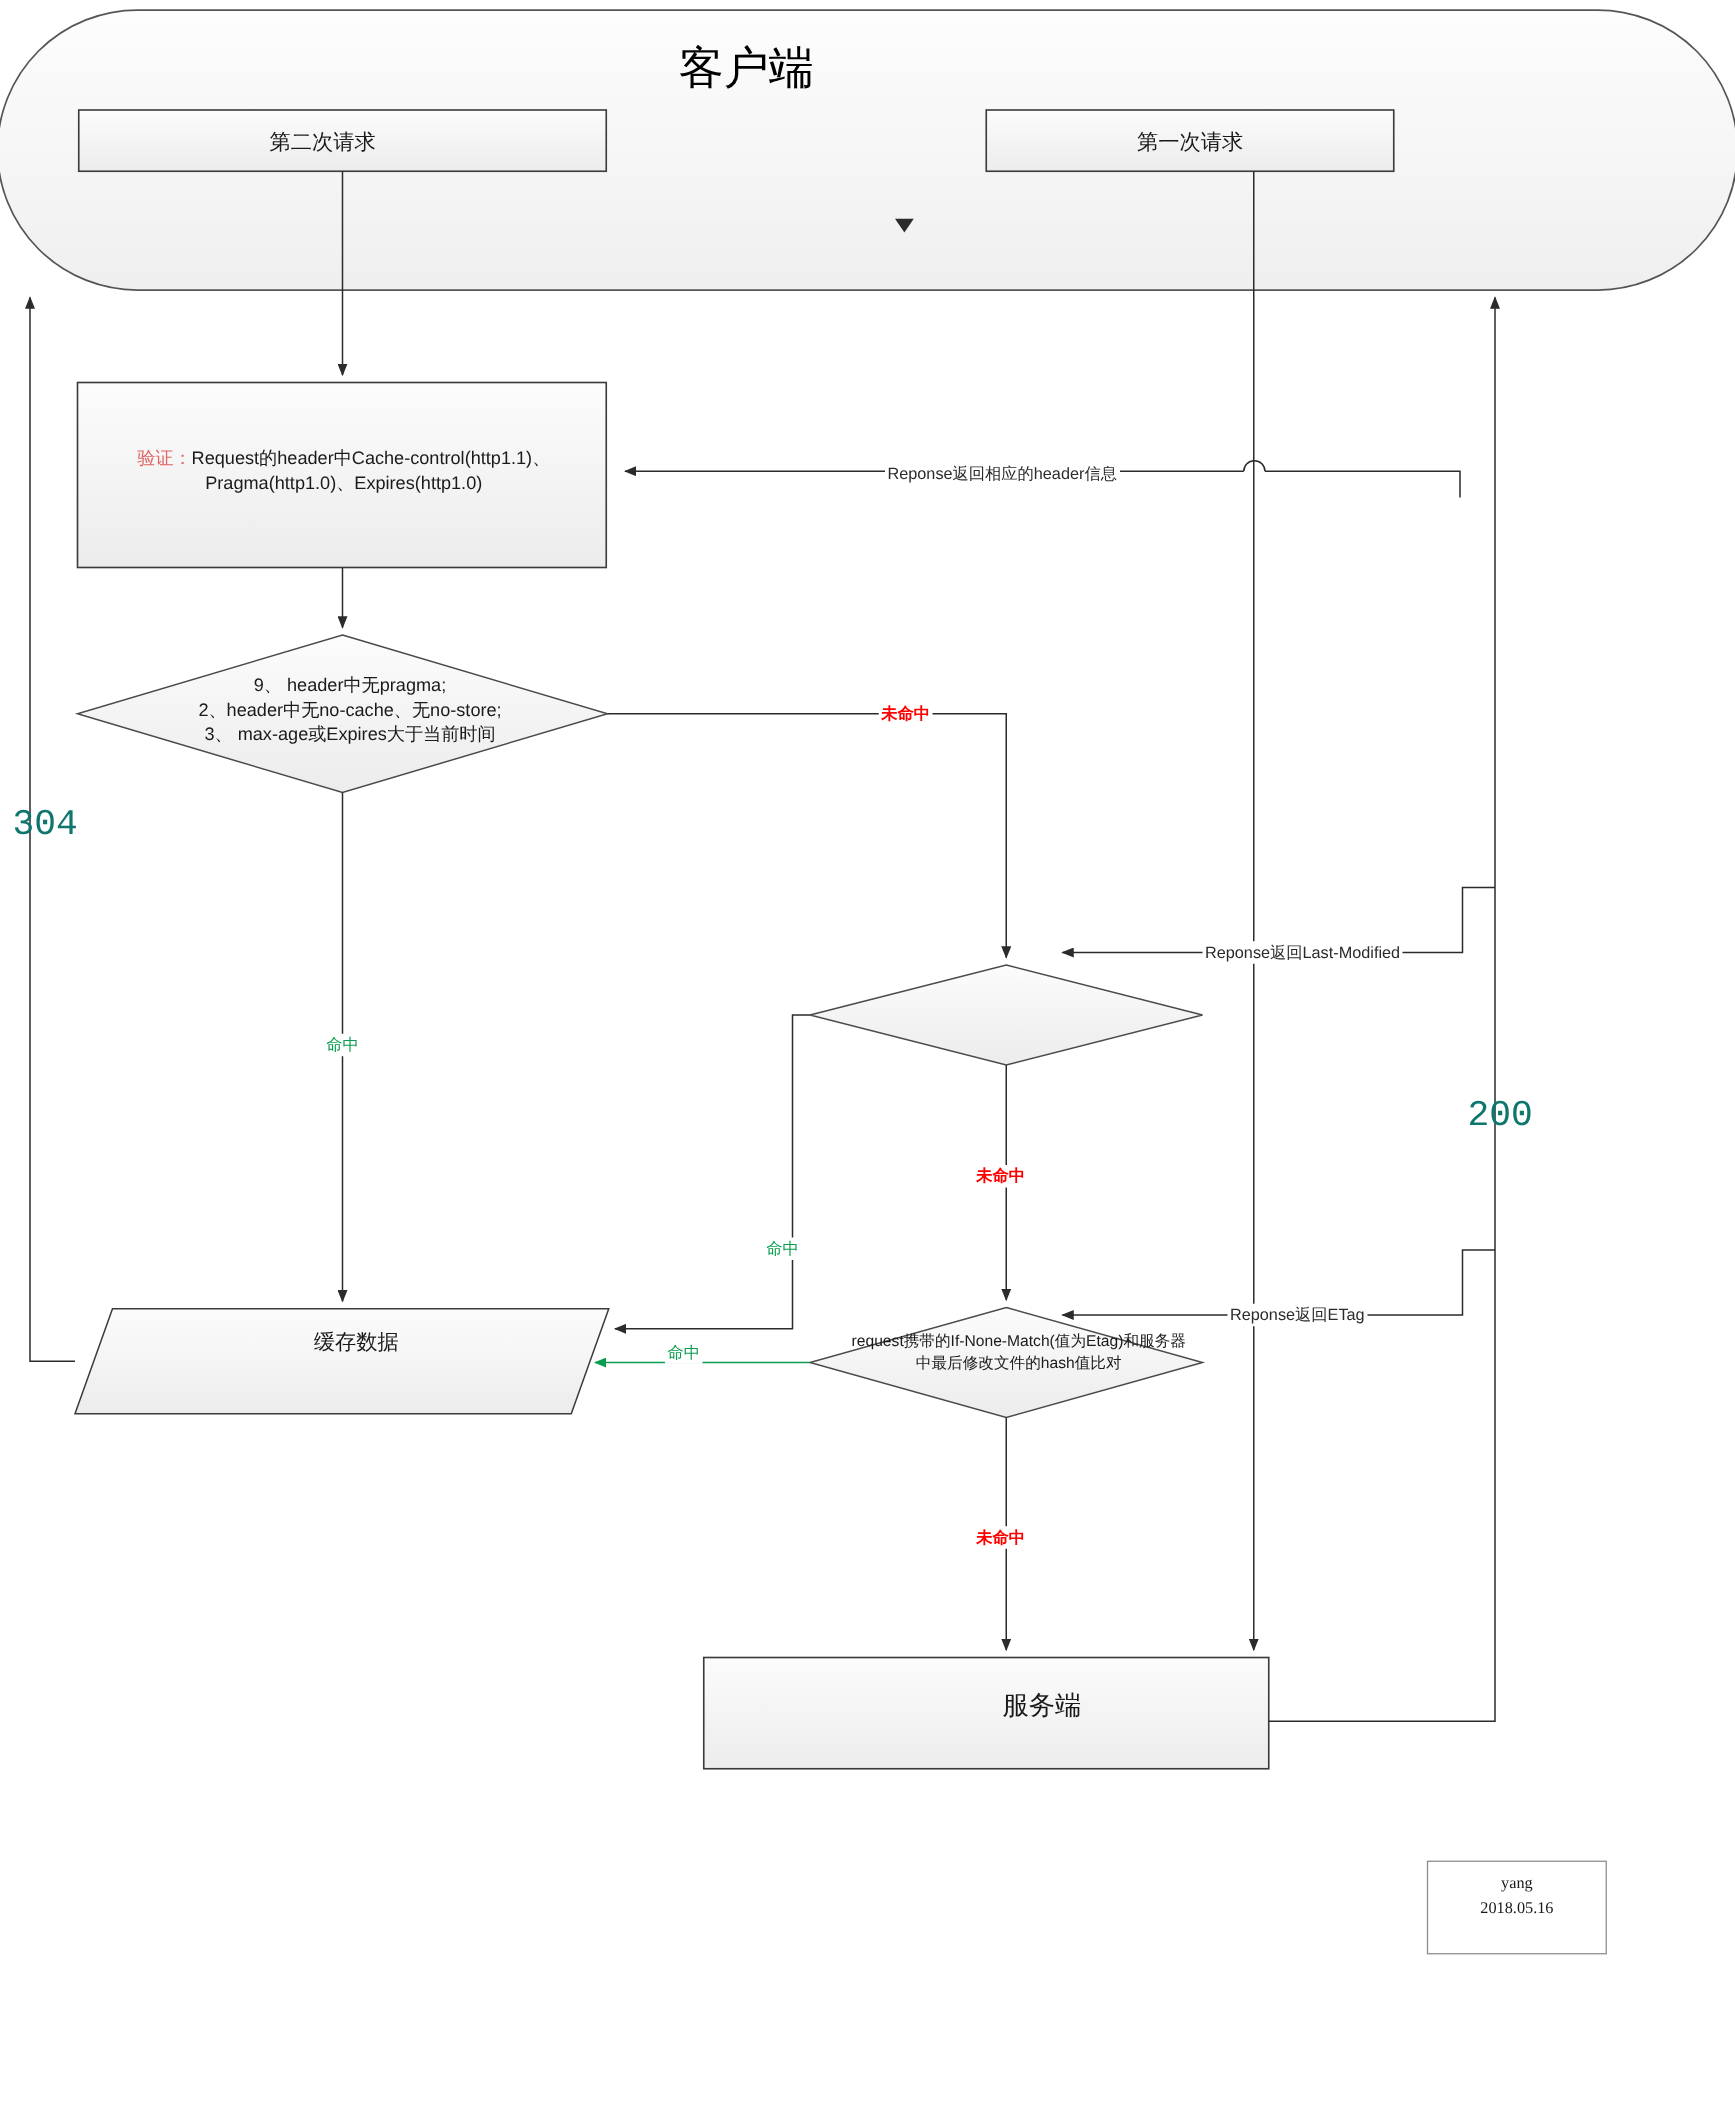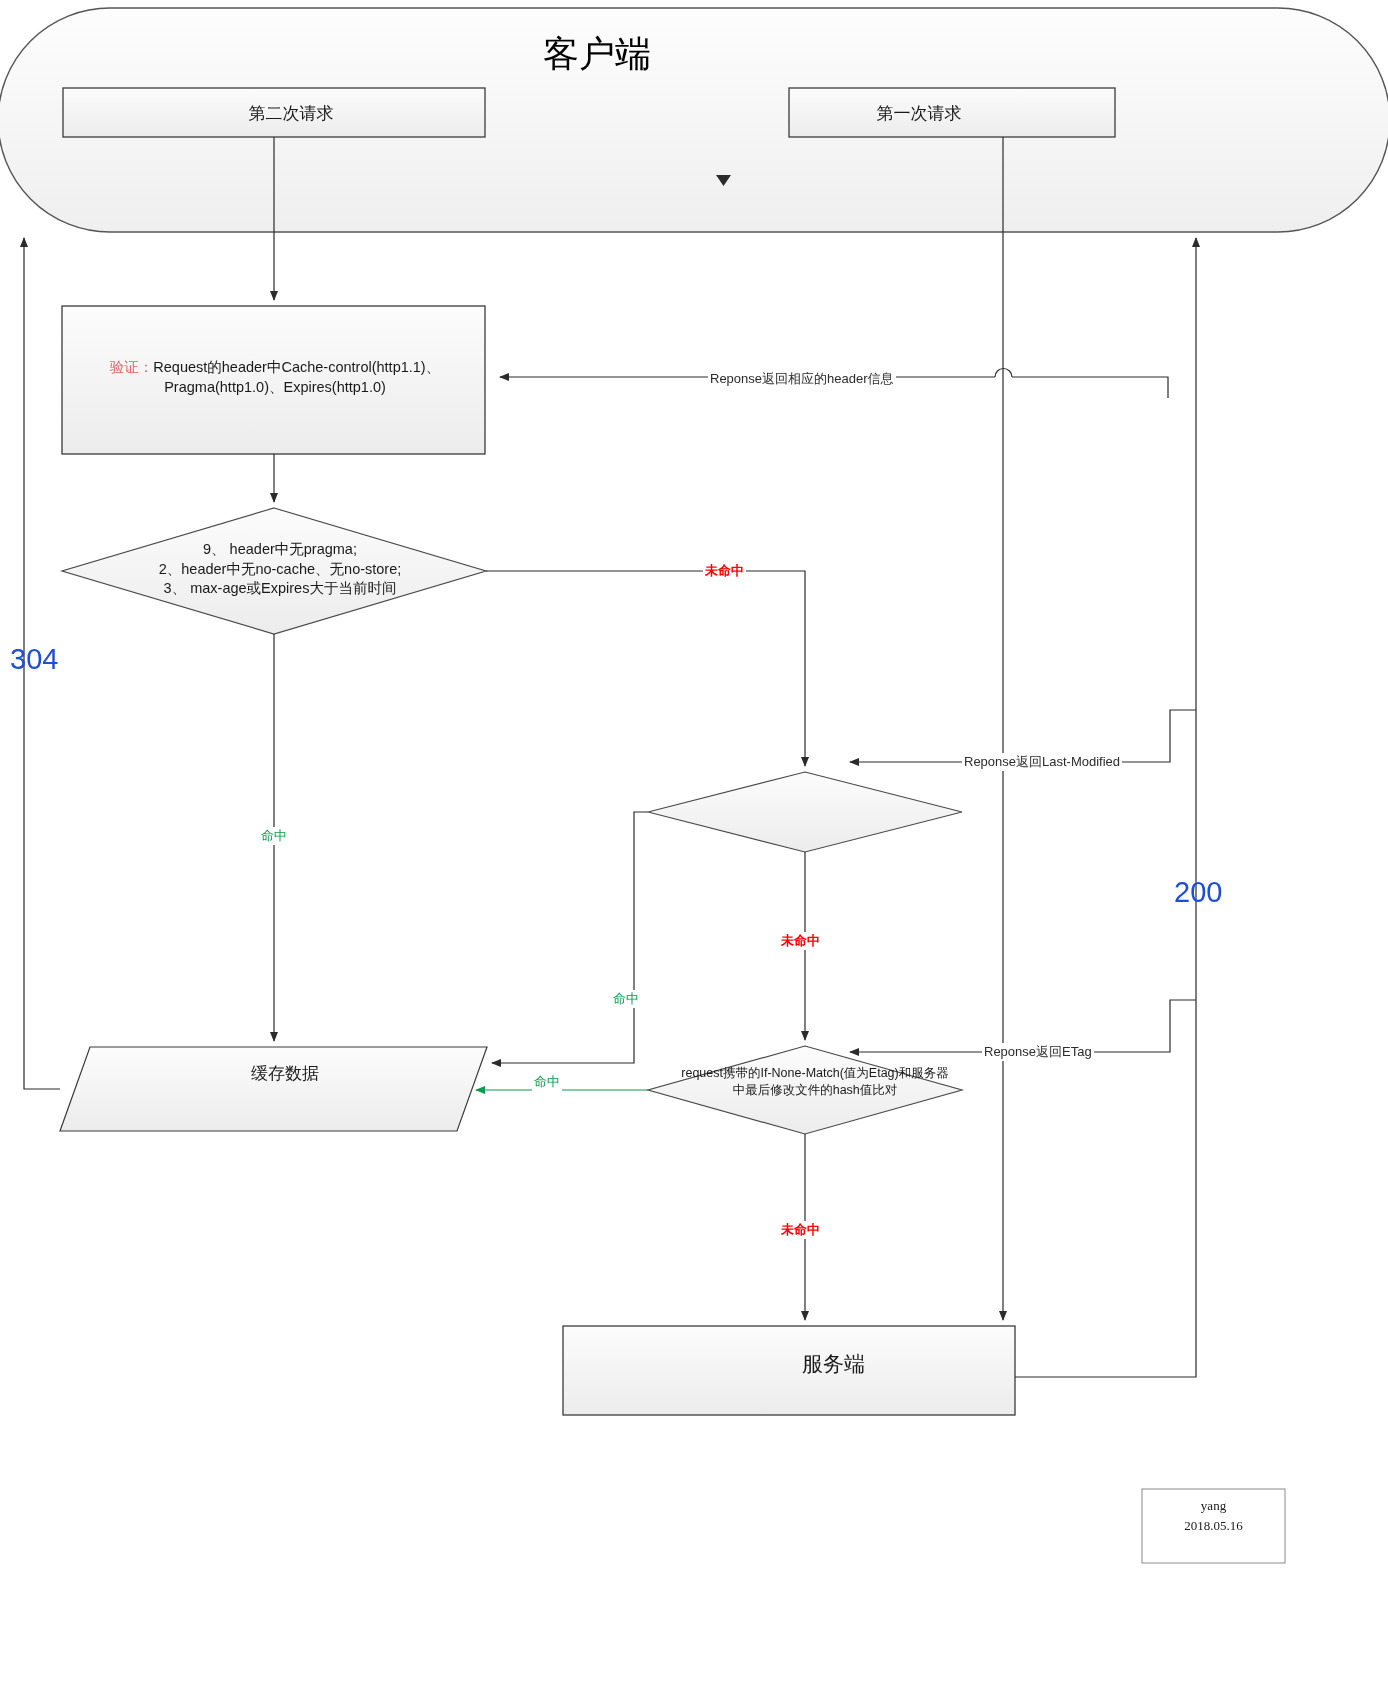--- a/index.html
+++ b/index.html
@@ -42,22 +42,22 @@
     font-size: 36px;
     font-family: "Liberation Serif", "DejaVu Serif", serif;
     color: #000;
   }
 
   .box-label {
     font-size: 17px;
     font-family: "Liberation Serif", "DejaVu Serif", serif;
   }
 
-  .req2-label { left: 80px;  top: 103px; width: 422px; }
-  .req1-label { left: 769px; top: 103px; width: 300px; }
+  .req2-label { left: 47px;  top: 103px; width: 422px; }
+  .req1-label { left: 789px; top: 103px; width: 300px; padding-left: 13px; }
 
   .validate-label {
     left: 75px; top: 358px; width: 400px;
     font-size: 14.5px; text-align: center;
   }
   .validate-label .kw { color: #e06666; }
 
   .diamond1-label {
     left: 95px; top: 540px; width: 370px;
     font-size: 14.5px;
@@ -112,22 +112,22 @@
   .lbl-resp-lm     { left: 962px; top: 753px; }
   .lbl-miss-2      { left: 779px; top: 932px; }
   .lbl-hit-2       { left: 611px; top: 990px; }
   .lbl-resp-etag   { left: 982px; top: 1043px; }
   .lbl-hit-3       { left: 532px; top: 1073px; }
   .lbl-miss-3      { left: 779px; top: 1221px; }
 
   .status-code {
     position: absolute;
     font-size: 29px;
-    color: #1d4ed8;
-    font-family: Liberation Sans, sans-serif;
+    color: #0f766e;
+    font-family: Liberation Mono, monospace;
     pointer-events: none;
   }
   .code-304 { left: 10px;   top: 643px; }
   .code-200 { left: 1174px; top: 876px; }
 </style>
 </head>
 <body>
 
 <div id="canvas">
 

